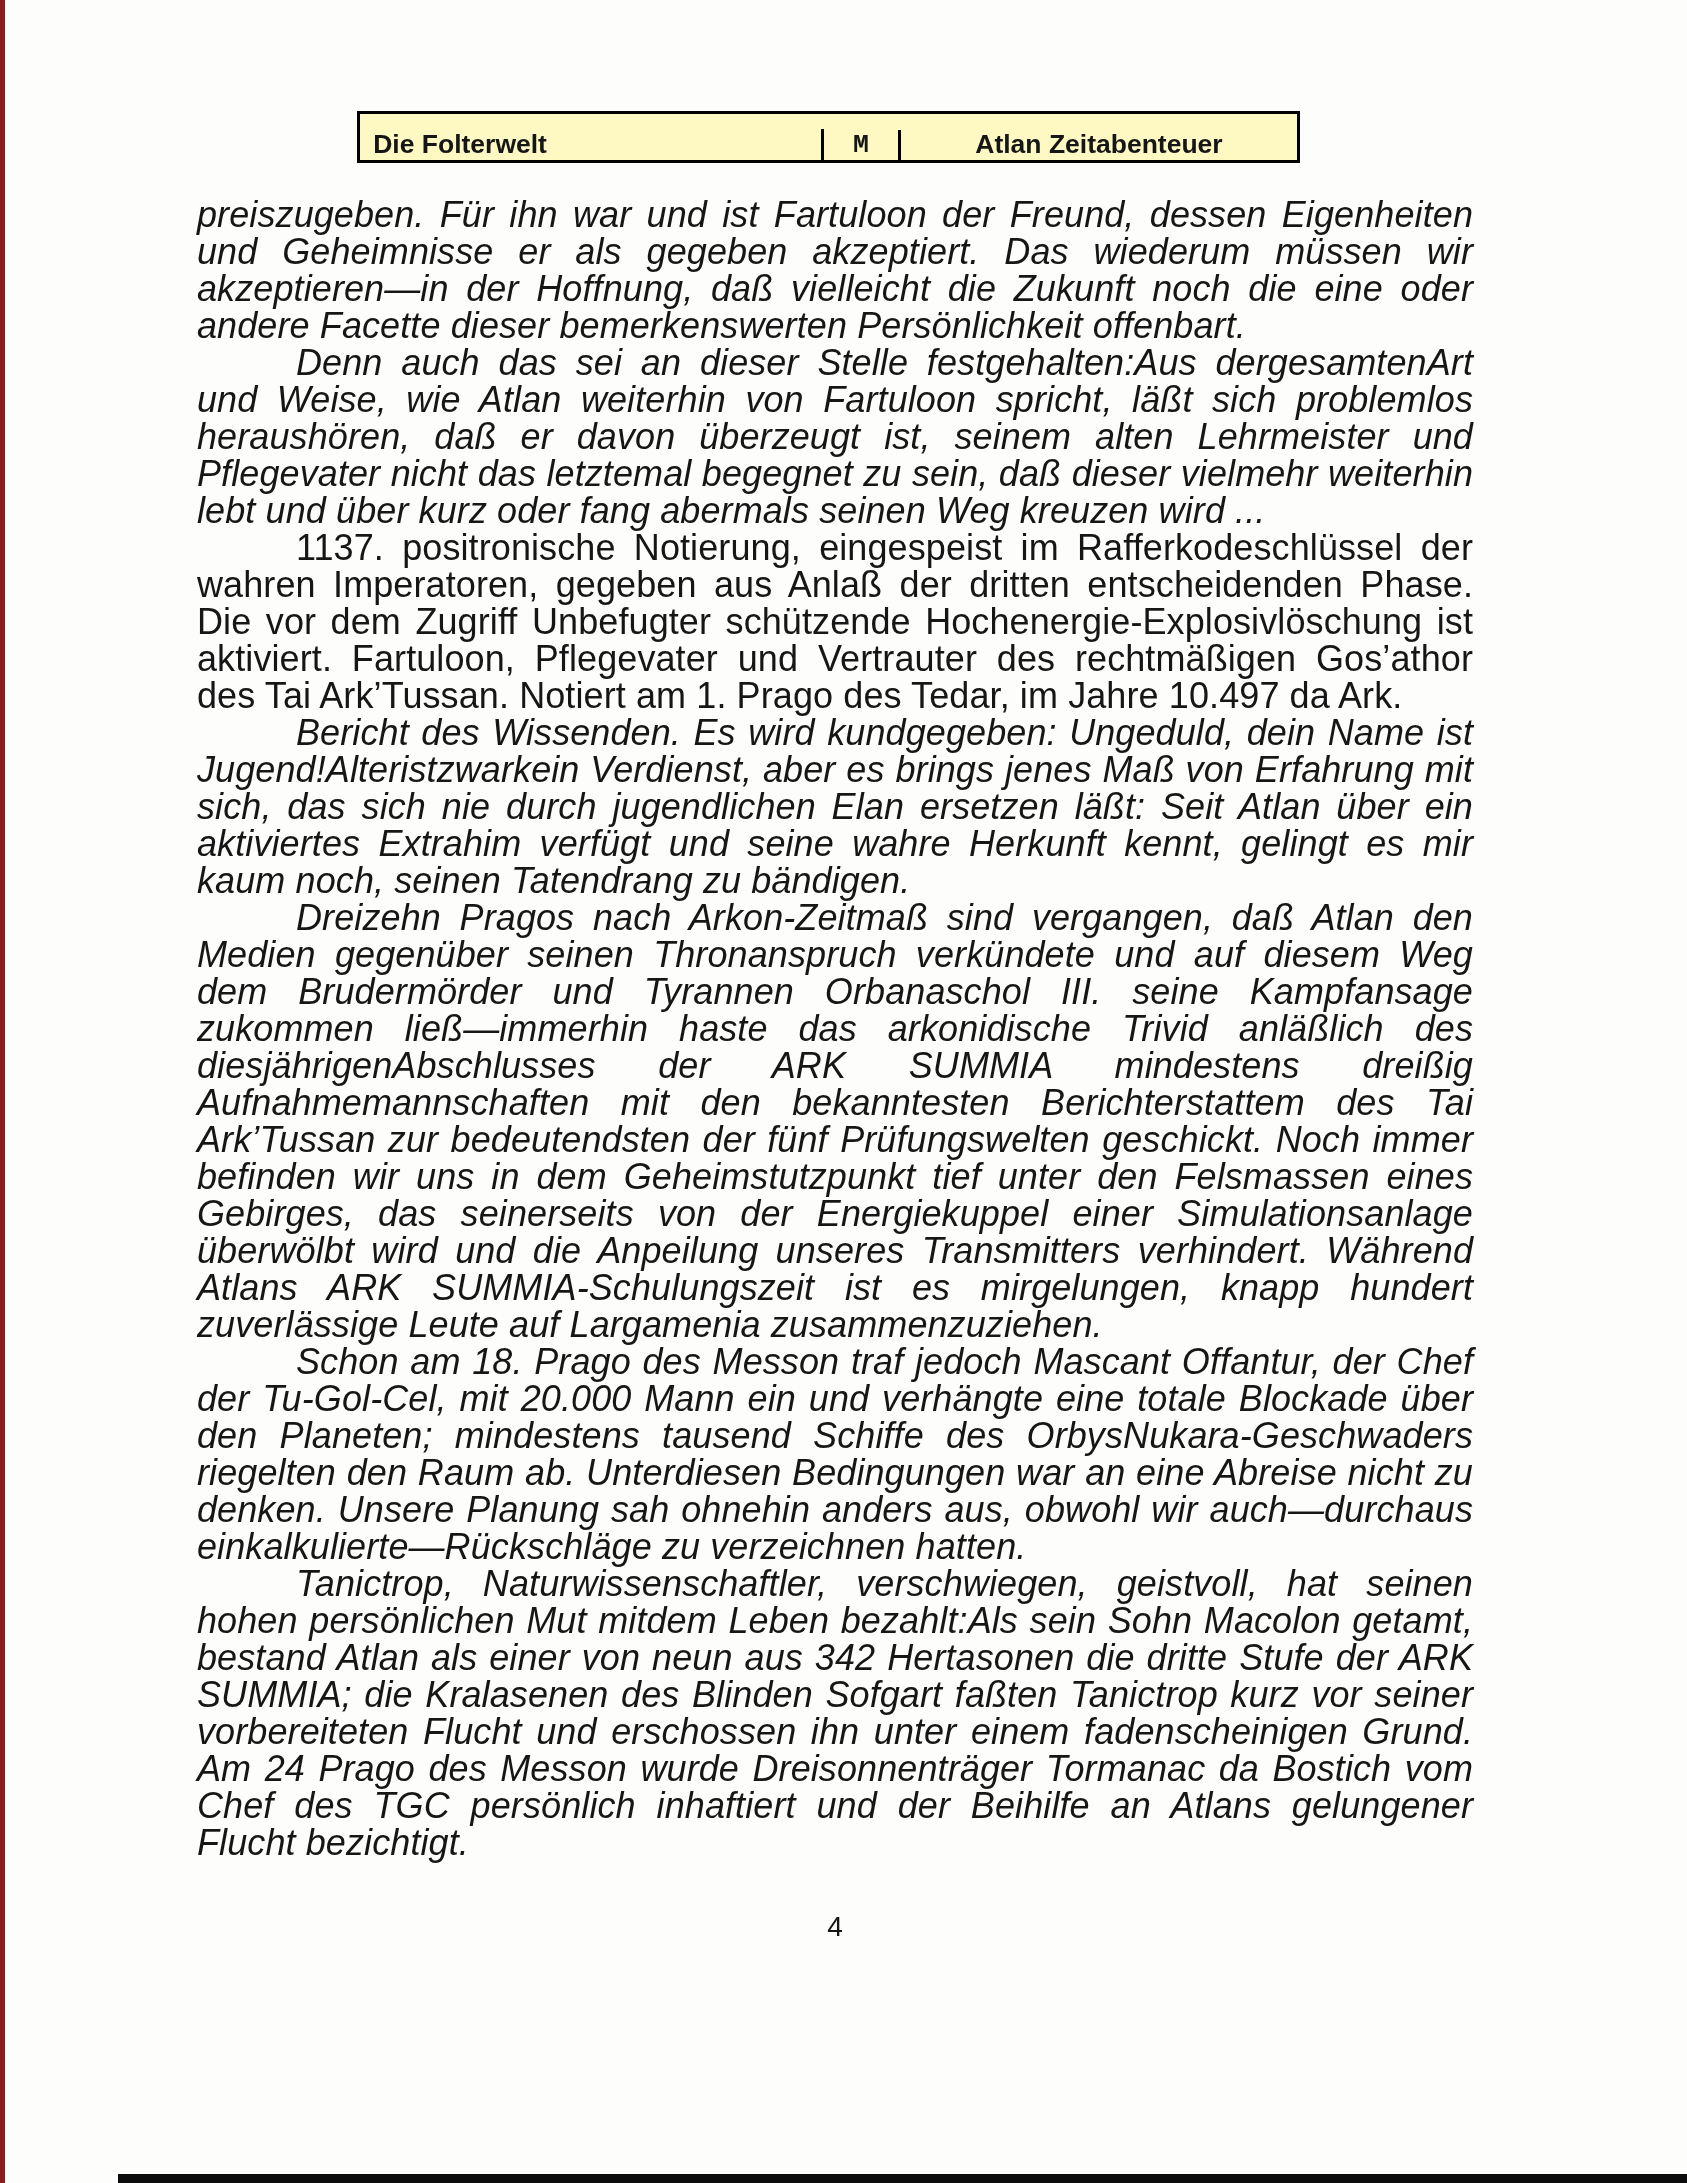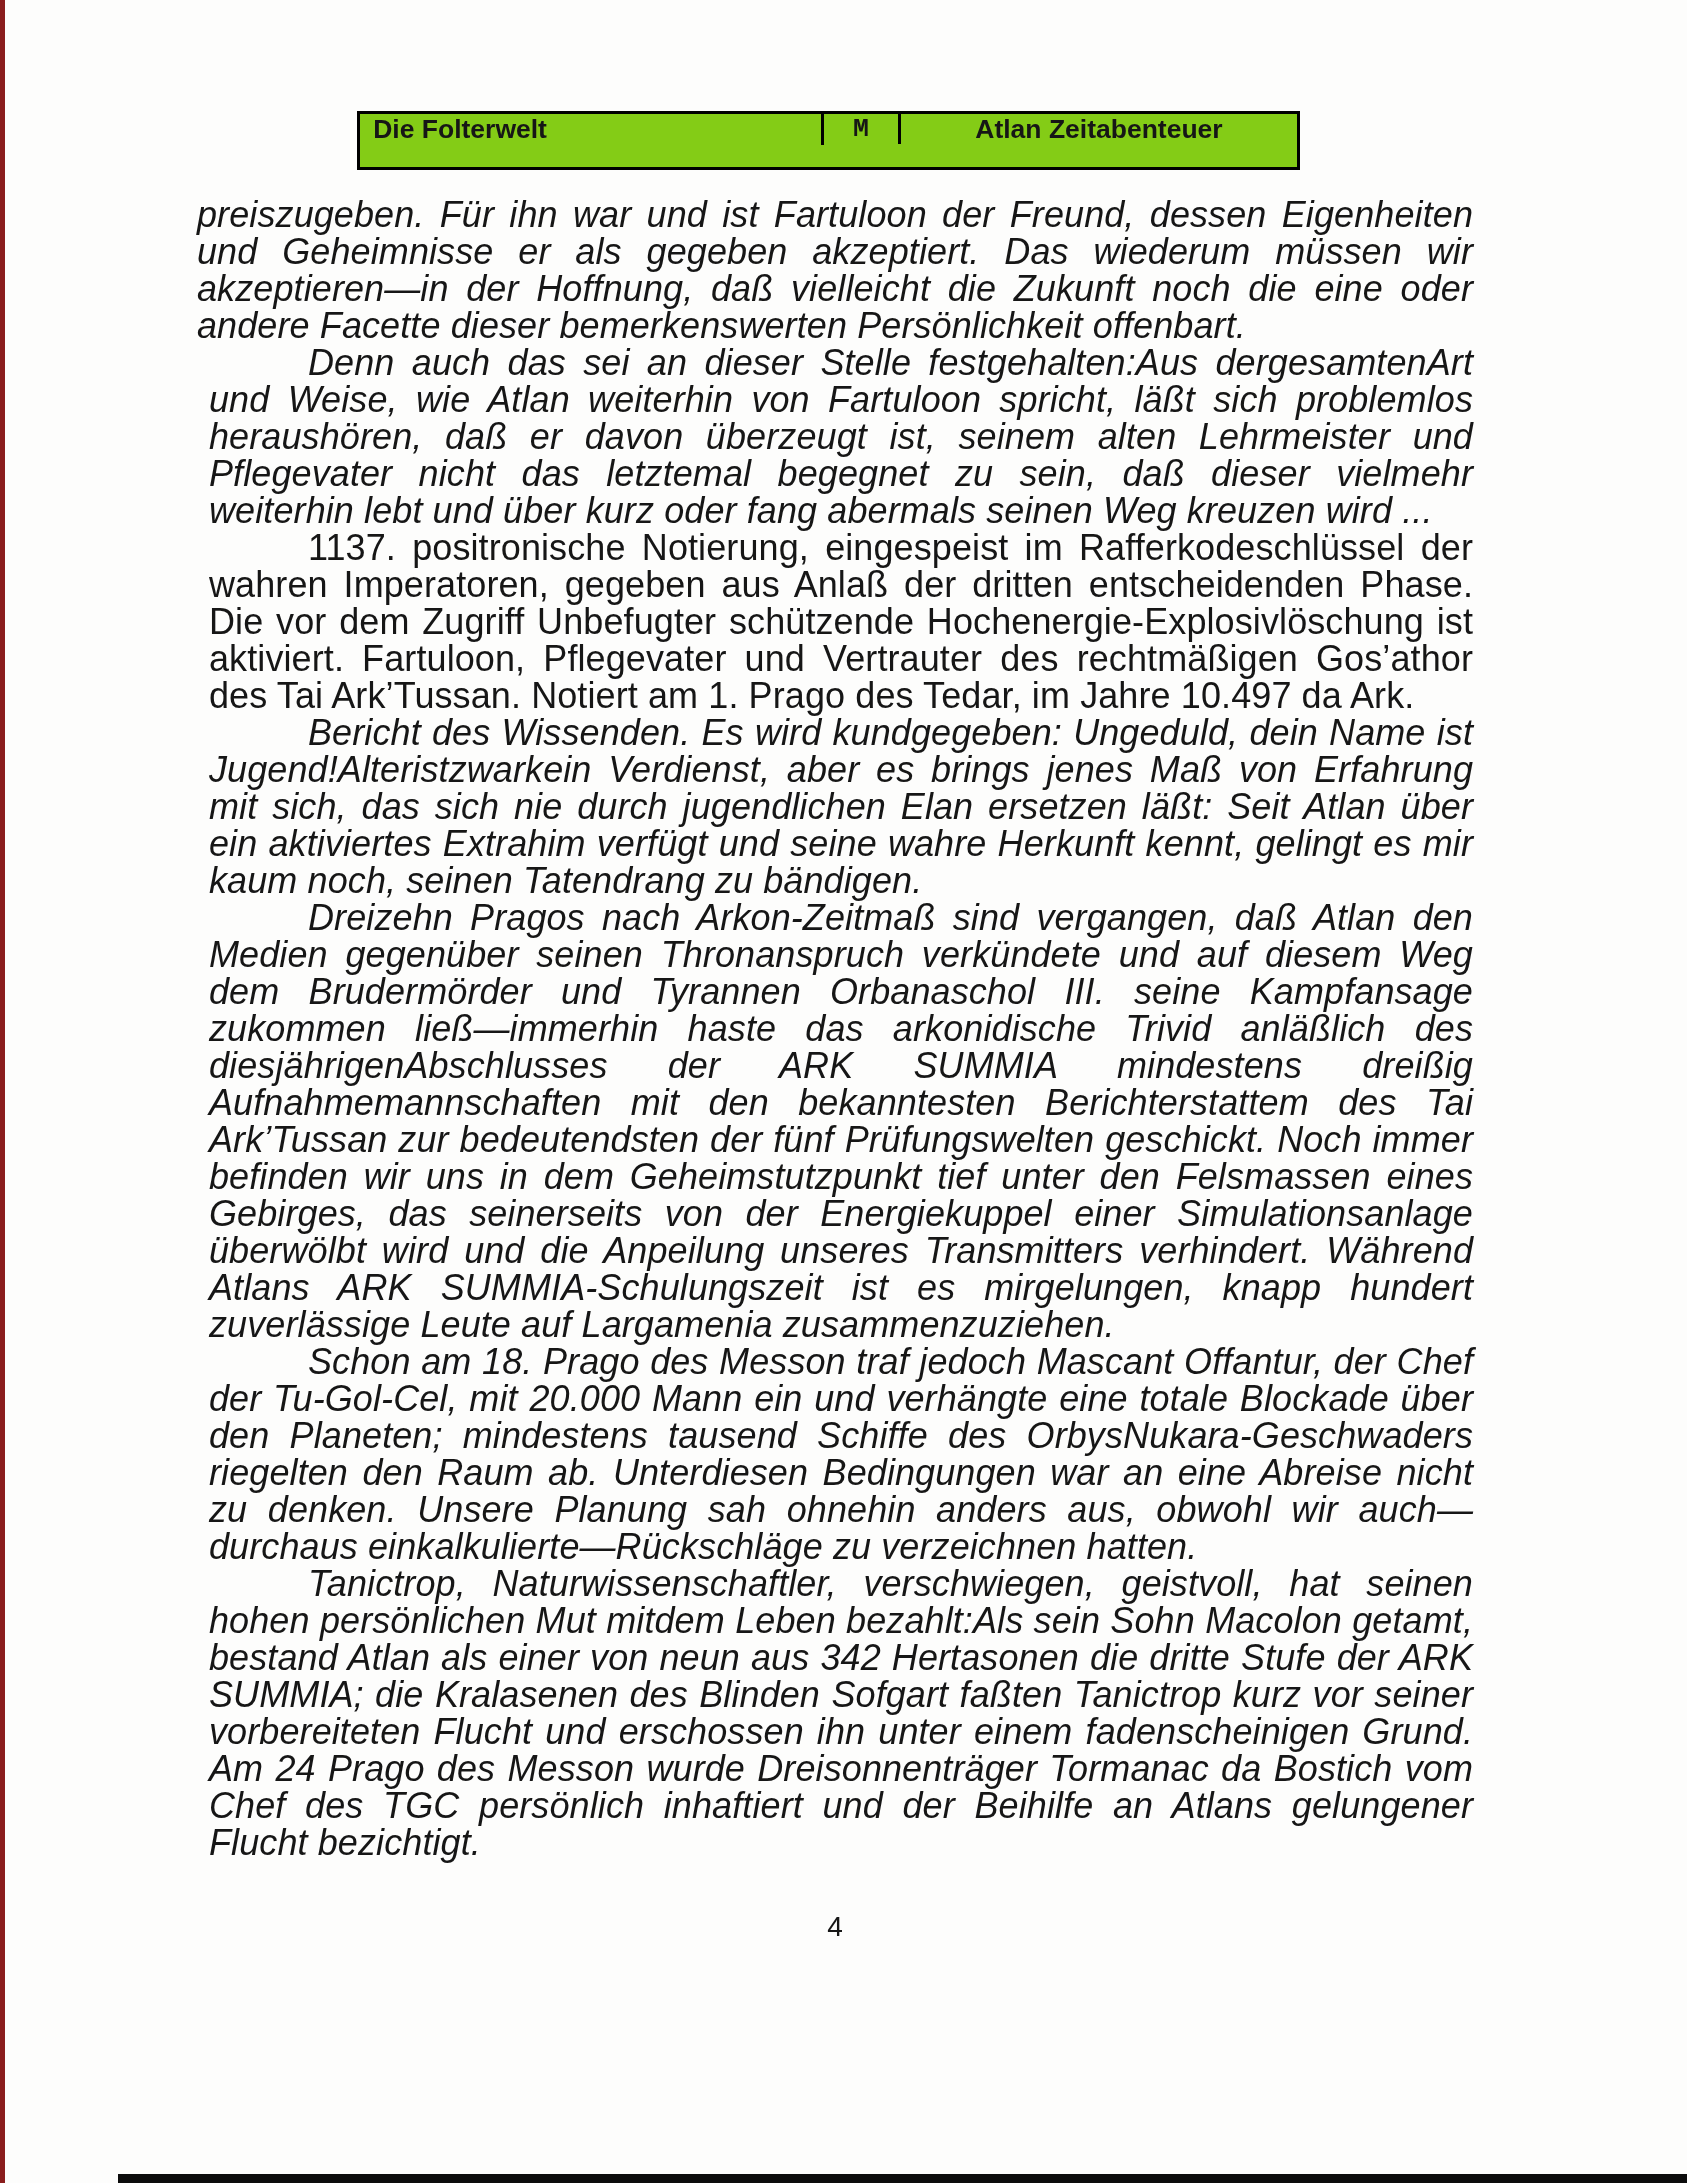--- a/index.html
+++ b/index.html
@@ -25,25 +25,25 @@
     position: absolute;
     left: 118px; bottom: 0;
     width: 1569px; height: 8.6px;
     background: #0c0c0c;
   }
 
   
   .header-table {
     position: absolute;
     left: 357px; top: 111px;
-    height: 59px;
+    height: 52px;
     display: flex;
-    align-items: flex-start;
+    align-items: flex-end;
     border: 3.3px solid #000;
-    background: #84cc16;
+    background: #fef9c3;
   }
   .hcell {
     display: flex;
     align-items: center;
     font-weight: bold;
     font-size: 26.5px;
     white-space: nowrap;
   }
   .hcell-left {
     width: 464px;
@@ -69,21 +69,21 @@
     width: 1276px;
   }
   .textblock p {
     margin: 0;
     text-align: justify;
     font-size: 36px;
     line-height: 37px;
     font-style: italic;
     letter-spacing: 0.1px;
   }
-  .textblock p.indent { text-indent: 99px; margin-left: 12px; }
+  .textblock p.indent { text-indent: 99px; }
   .textblock p.roman { font-style: normal; }
 
   .pagenum {
     position: absolute;
     left: 197px; top: 1911px;
     width: 1276px;
     text-align: center;
     font-size: 28px;
     font-style: normal;
   }

